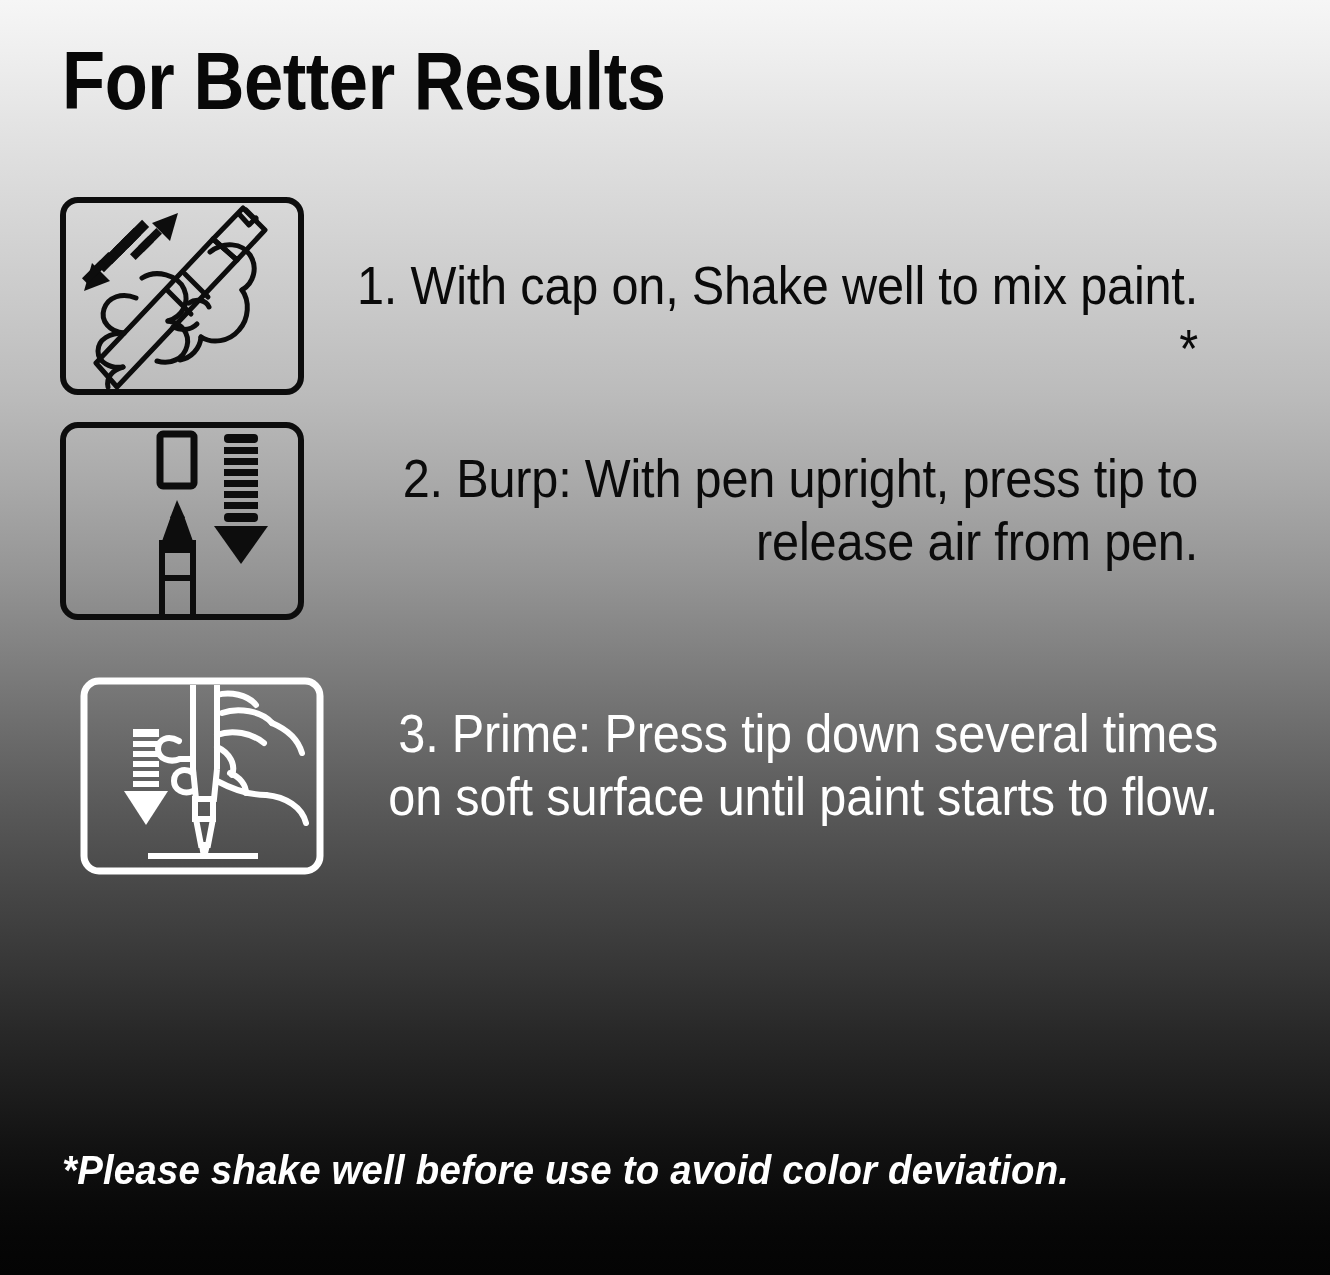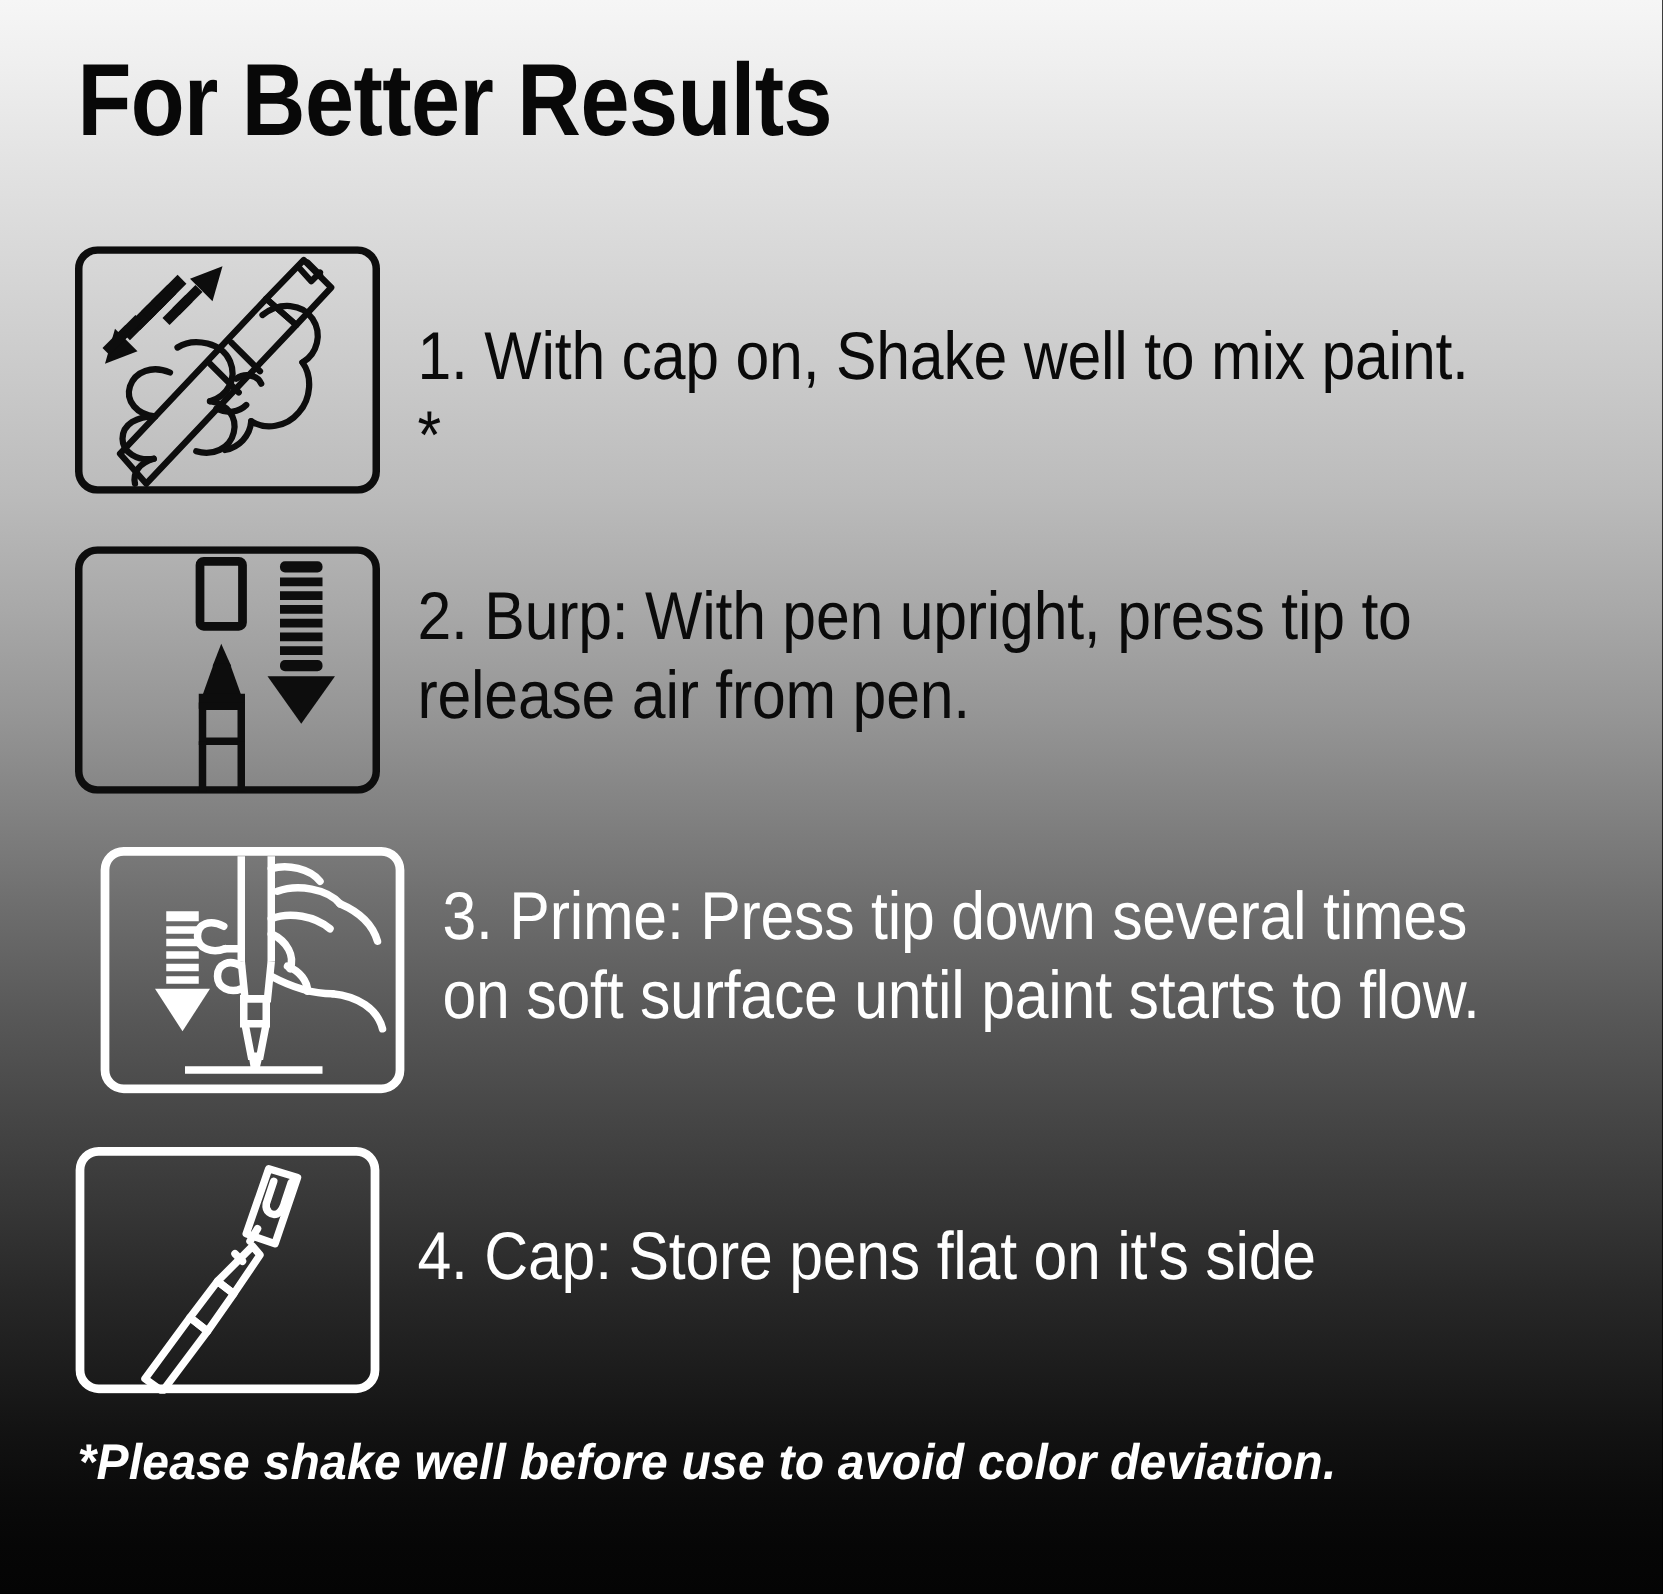--- a/index.html
+++ b/index.html
@@ -29,20 +29,21 @@
       #6a6a6a 58%,
       #575757 64%,
       #464646 70%,
       #363636 76%,
       #282828 81%,
       #1c1c1c 86%,
       #121212 90%,
       #0a0a0a 94%,
       #060606 97%,
       #040404 100%);
+    text-align: right;
   }
 
   
   .title {
     position: absolute;
     left: 62px;
     top: 40px;
     font-family: "Liberation Sans Narrow", "Liberation Sans", sans-serif;
     font-weight: bold;
     font-size: 82px;
@@ -58,21 +59,21 @@
   .step {
     position: absolute;
     left: 0;
     width: 1084px;
     height: 200px;
     display: flex;
     align-items: flex-start;
     padding-left: 20px;
   }
   .step-1 { top: 197px; }
-  .step-2 { top: 437px; }
+  .step-2 { top: 422px; }
   .step-3 { top: 677px; margin-left: 20px; }
   .step-4 { top: 917px; }
 
   .icon-box {
     position: absolute;
     left: 60px;
     top: 0;
     width: 244px;
     height: 198px;
     box-sizing: border-box;
@@ -240,36 +241,16 @@
           <path d="M137 104 C152 112 168 118 186 118"></path>
           <path d="M186 118 C206 120 222 130 226 146"></path>
           <path d="M150 96 C160 100 166 108 166 116"></path>
         </g>
       </svg>
     </div>
     <div class="step-text">3. Prime: Press tip down several times
 on soft surface until paint starts to flow.</div>
   </div>
 
-  <div class="step step-4">
-    <div class="icon-box">
-      <svg viewBox="0 0 244 198" xmlns="http://www.w3.org/2000/svg">
-        <rect x="4" y="4" width="236" height="190" rx="15" ry="15" fill="none" stroke="#ffffff" stroke-width="7"></rect>
-        <g fill="none" stroke="#ffffff" stroke-width="6" stroke-linejoin="round" stroke-linecap="round">
-
-          <path d="M137 70 L155 18 L178 25 L160 78 Z"></path>
-          <path d="M159 28 L153 46 C152 52 157 56 162 54 C166 52 167 48 168 44 L173 29"></path>
-
-          <path d="M142 80 L148 87 L127 118 L114 108 Z"></path>
-          <path d="M128 86 L134 92"></path>
-
-          <path d="M114 108 L127 118 L106 148 L92 137 Z"></path>
-          <path d="M92 137 L106 148 L70 196 L56 186 Z"></path>
-          <path d="M140 76 L146 66"></path>
-        </g>
-      </svg>
-    </div>
-    <div class="step-text">4. Cap: Store pens flat on it's side</div>
-  </div>
 
   <div class="footnote">*Please shake well before use to avoid color deviation.</div>
 
 </div>
 
 </body></html>

